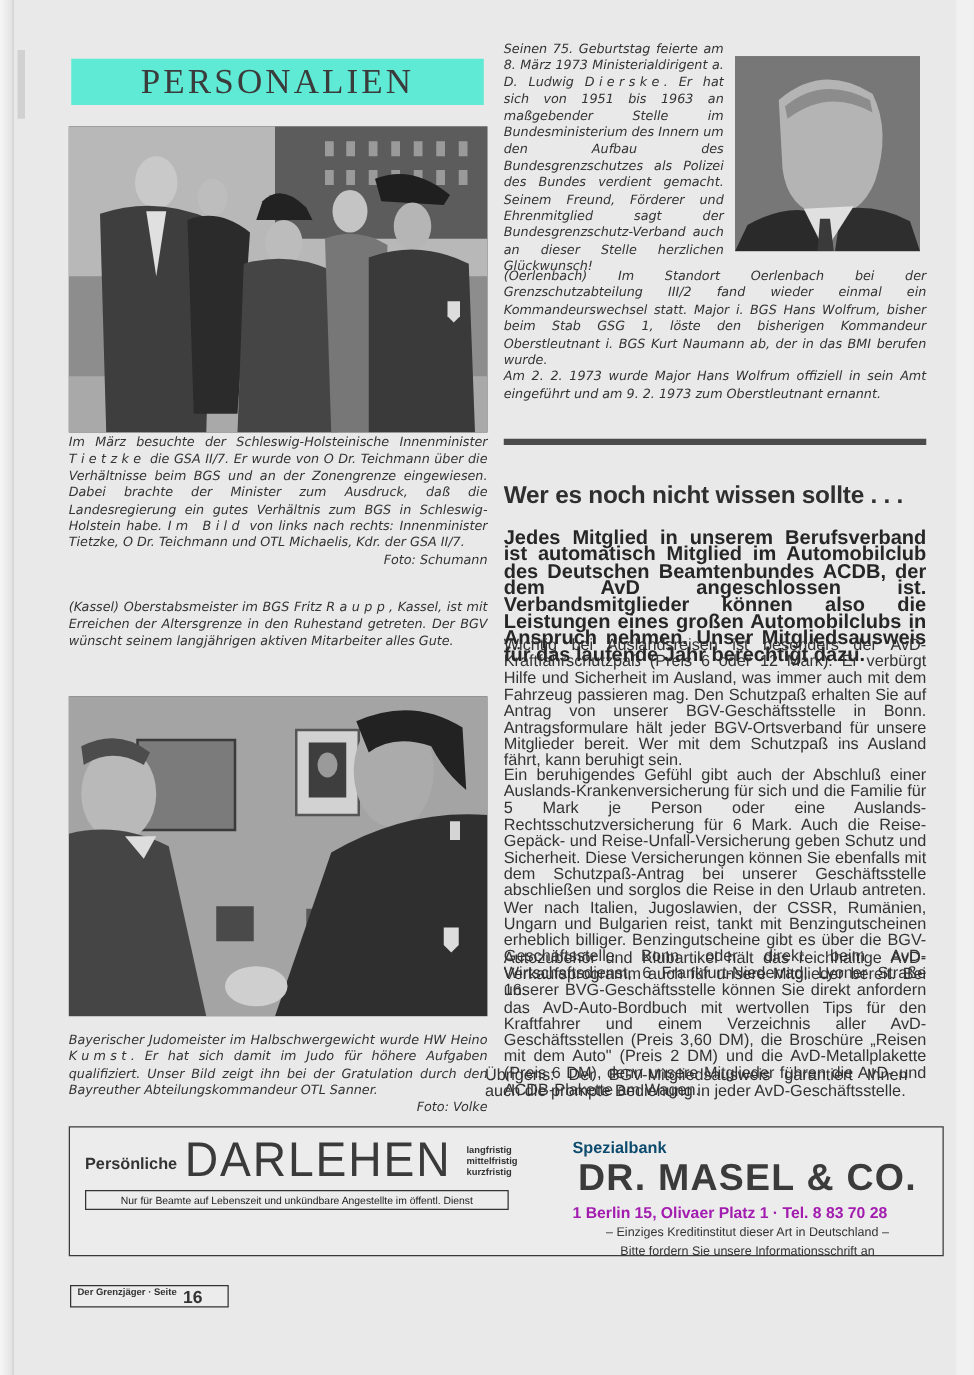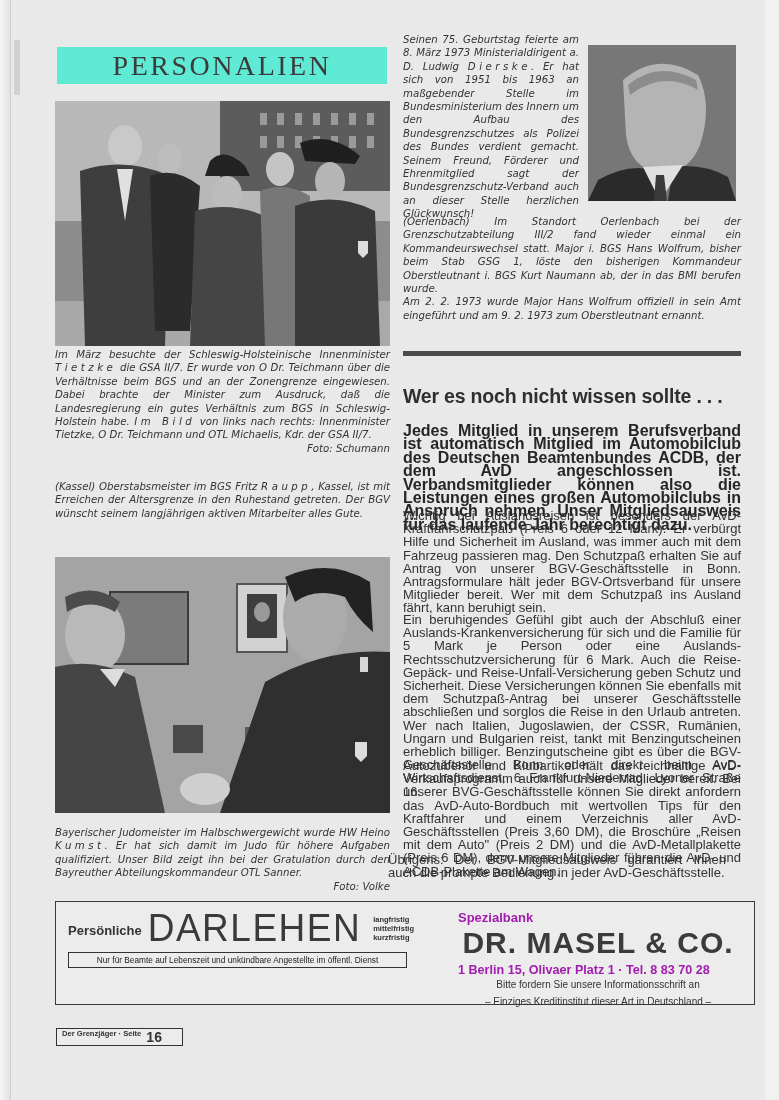--- a/index.html
+++ b/index.html
@@ -47,21 +47,21 @@
     
     .ad-box { left: 55px; top: 901px; width: 698px; height: 102px; border: 1px solid #3a3a3a; background: #ececec; }
     .ad-left { position: absolute; left: 12px; top: 8px; width: 340px; }
     .ad-title-row { display: flex; align-items: center; height: 36px; }
     .ad-persoenliche { font-weight: bold; font-size: 13px; color: #333; margin-right: 6px; margin-top: 4px; }
     .ad-darlehen { font-size: 37px; letter-spacing: 1.5px; color: #3a3a3a; font-family: "Liberation Sans", sans-serif; transform: scaleY(1.05); }
     .ad-terms { margin-left: 12px; font-size: 7.5px; font-weight: bold; line-height: 9px; color: #333; }
     .ad-note { margin-top: 6px; border: 1px solid #333; font-size: 8.3px; padding: 2px 6px; width: 325px; text-align: center; color: #222; }
     .ad-small { margin-top: 7px; font-size: 8px; line-height: 10.4px; color: #333; text-align: justify; padding: 0 6px; width: 330px; }
     .ad-right { position: absolute; left: 402px; top: 8px; width: 280px; }
-    .ad-spezial { font-weight: bold; font-size: 13px; color: #a21caf; }
+    .ad-spezial { font-weight: bold; font-size: 13px; color: #0c4a6e; }
     .ad-masel { font-weight: bold; font-size: 30px; color: #3b3b3b; text-align: center; letter-spacing: 1px; margin-top: 1px; }
     .ad-addr { font-weight: bold; font-size: 12.6px; color: #a21caf; margin-top: 3px; white-space: nowrap; }
     .ad-r-small { font-size: 10px; color: #333; text-align: center; line-height: 14px; margin-top: 3px; }
 
     .footer-box { left: 56px; top: 1028px; width: 120px; height: 16px; border: 1px solid #333; background: #ececec;
       display: flex; padding-left: 5px; }
     .footer-box .ft { font-weight: bold; font-size: 7.6px; color: #333; }
     .footer-box .pg { font-weight: bold; font-size: 14px; color: #333; margin-left: 5px; }
   </style>
 </head>
@@ -208,21 +208,21 @@
         <div>mittelfristig</div>
         <div>kurzfristig</div>
       </div>
     </div>
     <div class="ad-note">Nur für Beamte auf Lebenszeit und unkündbare Angestellte im öffentl. Dienst</div>
   </div>
   <div class="ad-right">
     <div class="ad-spezial">Spezialbank</div>
     <div class="ad-masel">DR. MASEL &amp; CO.</div>
     <div class="ad-addr">1 Berlin 15, Olivaer Platz 1 · Tel. 8 83 70 28</div>
+    <div class="ad-r-small">– Einziges Kreditinstitut dieser Art in Deutschland –</div>
     <div class="ad-r-small" style="margin-top:1px;">Bitte fordern Sie unsere Informationsschrift an</div>
-    <div class="ad-r-small">– Einziges Kreditinstitut dieser Art in Deutschland –</div>
   </div>
 </div>
 
 <div class="abs footer-box">
   <span class="ft">Der Grenzjäger · Seite</span>
   <span class="pg">16</span>
 </div>
 
 </body></html>

